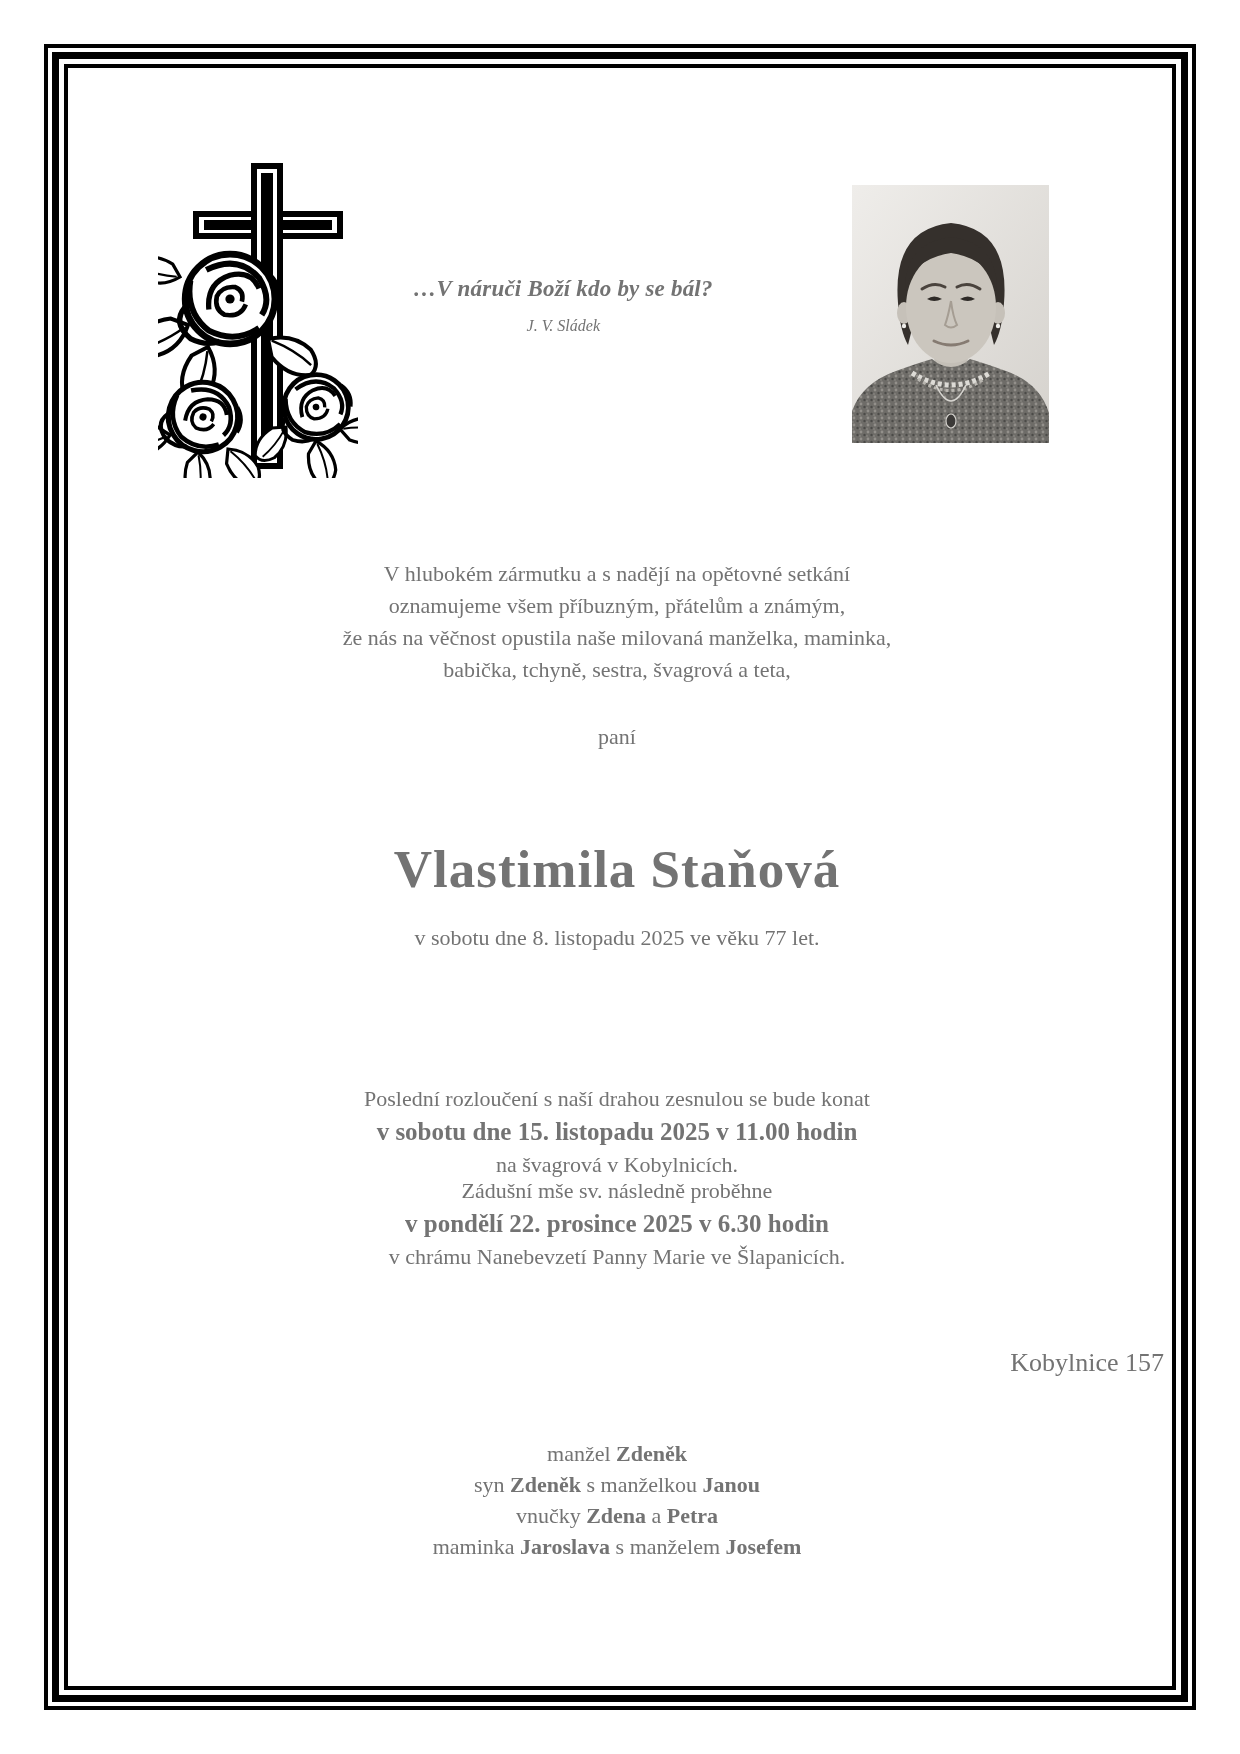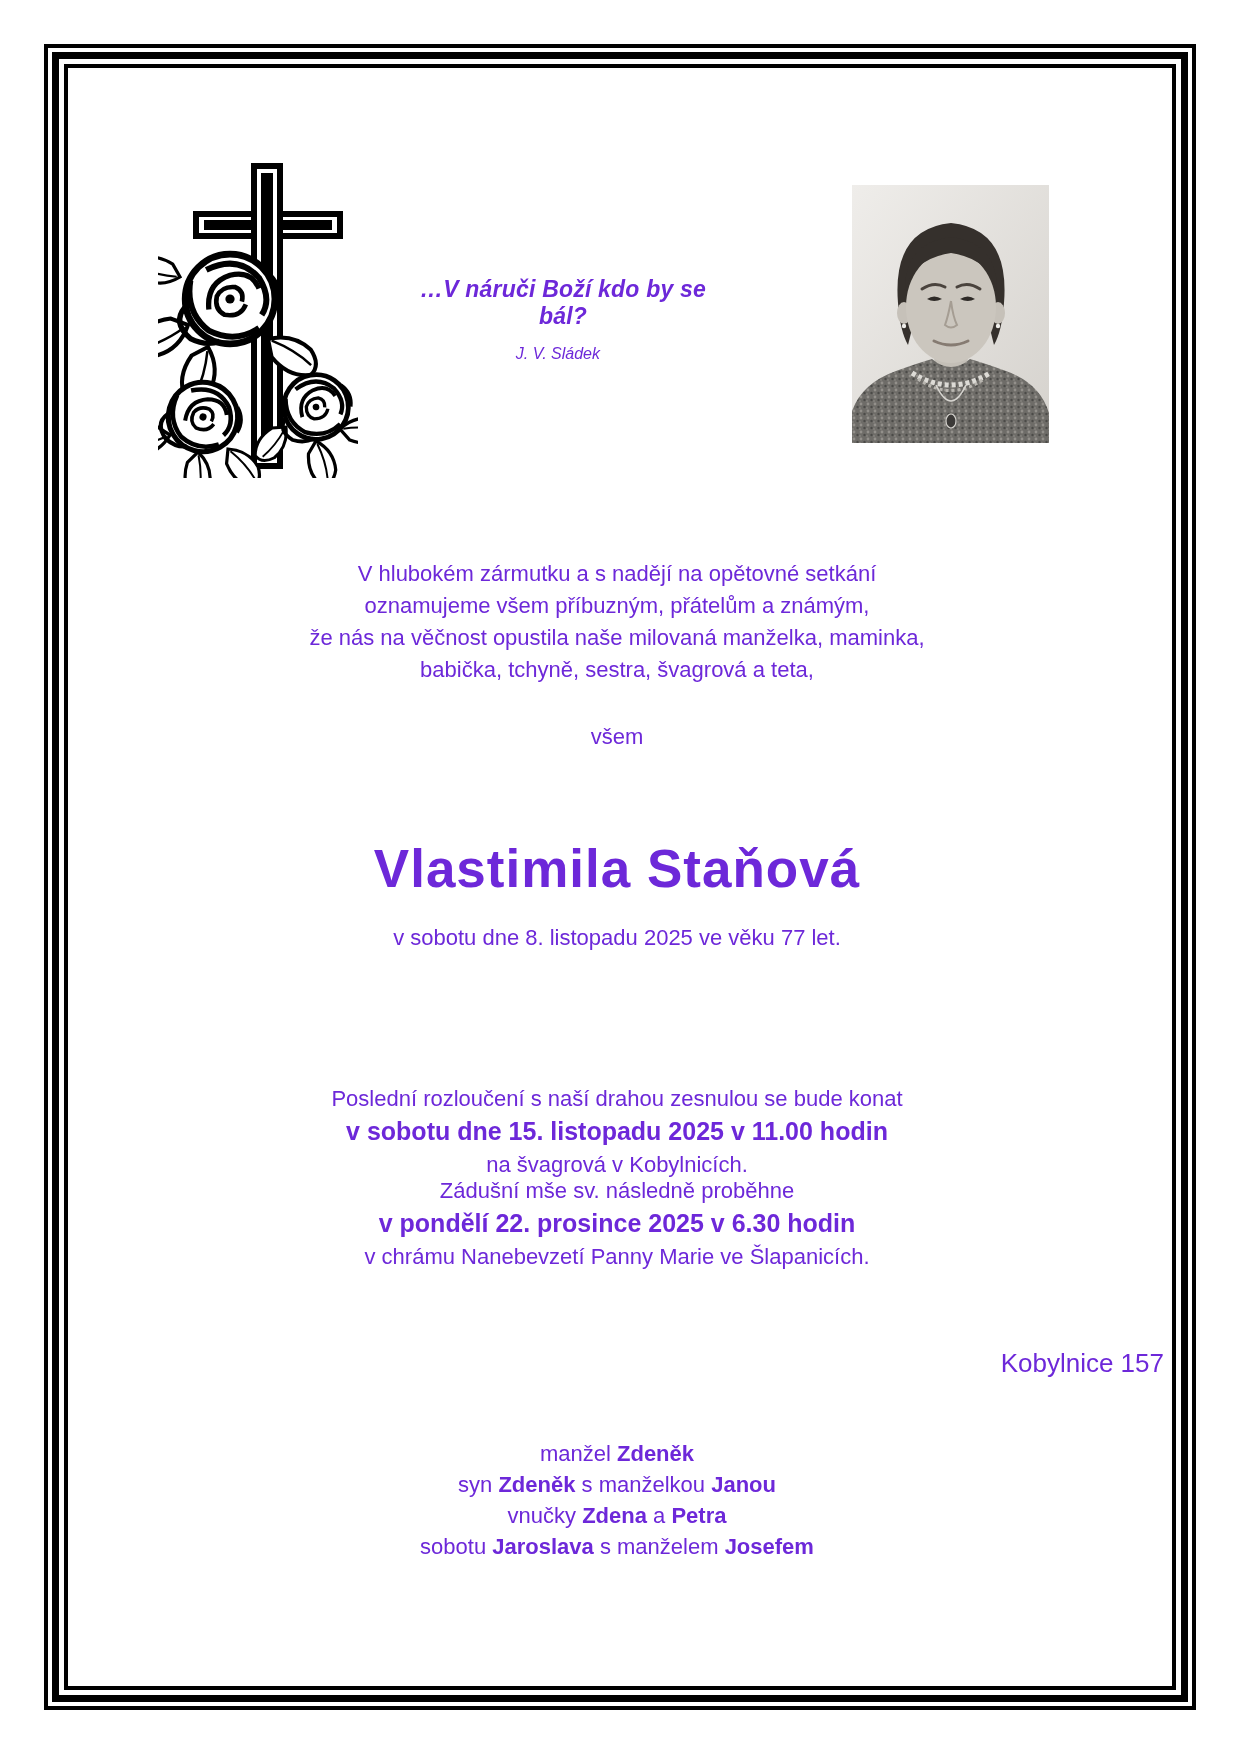--- a/index.html
+++ b/index.html
@@ -1,22 +1,22 @@
 <!DOCTYPE html>
 <html><head>
 <meta charset="utf-8">
 <style>
   * { margin:0; padding:0; box-sizing:border-box; }
   html,body { background:#fff; }
   .page {
     position:relative;
     width:1240px; height:1754px;
     background:#ffffff;
-    font-family:Liberation Sans, sans-serif;
-    color:#6d28d9;
+    font-family:Liberation Serif, serif;
+    color:#737373;
     overflow:hidden;
   }
   
   .frame { position:absolute; pointer-events:none; }
   .frame-outer { inset:44px; border:4px solid #000; }
   .frame-mid   { inset:52px; border:7px solid #000; }
   .frame-inner { inset:64px; border:4px solid #000; }
 
   .illustration { position:absolute; left:158px; top:156px; width:200px; height:322px; }
   .photo { position:absolute; left:852px; top:185px; width:197px; height:258px; }
@@ -130,21 +130,21 @@
     <div class="quote-attr">J. V. Sládek</div>
   </div>
 
   <div class="textcol announce">
     <div>V hlubokém zármutku a s nadějí na opětovné setkání</div>
     <div>oznamujeme všem příbuzným, přátelům a známým,</div>
     <div>že nás na věčnost opustila naše milovaná manželka, maminka,</div>
     <div>babička, tchyně, sestra, švagrová a teta,</div>
   </div>
 
-  <div class="textcol honorific">všem</div>
+  <div class="textcol honorific">paní</div>
 
   <div class="textcol big-name">Vlastimila Staňová</div>
 
   <div class="textcol passing">
     <div>v sobotu dne 8. listopadu 2025 ve věku 77 let.</div>
   </div>
 
   <div class="textcol farewell">
     <div>Poslední rozloučení s naší drahou zesnulou se bude konat</div>
     <div class="dateline">v sobotu dne 15. listopadu 2025 v 11.00 hodin</div>
@@ -156,16 +156,16 @@
     <div class="dateline">v pondělí 22. prosince 2025 v 6.30 hodin</div>
     <div>v chrámu Nanebevzetí Panny Marie ve Šlapanicích.</div>
   </div>
 
   <div class="textcol address">Kobylnice 157</div>
 
   <div class="textcol family">
     <div><span>manžel </span><span class="fam-name">Zdeněk</span><span></span><span class="fam-name"></span></div>
     <div><span>syn </span><span class="fam-name">Zdeněk</span><span> s manželkou </span><span class="fam-name">Janou</span></div>
     <div><span>vnučky </span><span class="fam-name">Zdena</span><span> a </span><span class="fam-name">Petra</span></div>
-    <div><span>sobotu </span><span class="fam-name">Jaroslava</span><span> s manželem </span><span class="fam-name">Josefem</span></div>
+    <div><span>maminka </span><span class="fam-name">Jaroslava</span><span> s manželem </span><span class="fam-name">Josefem</span></div>
   </div>
 
 </div>
 
 </body></html>

